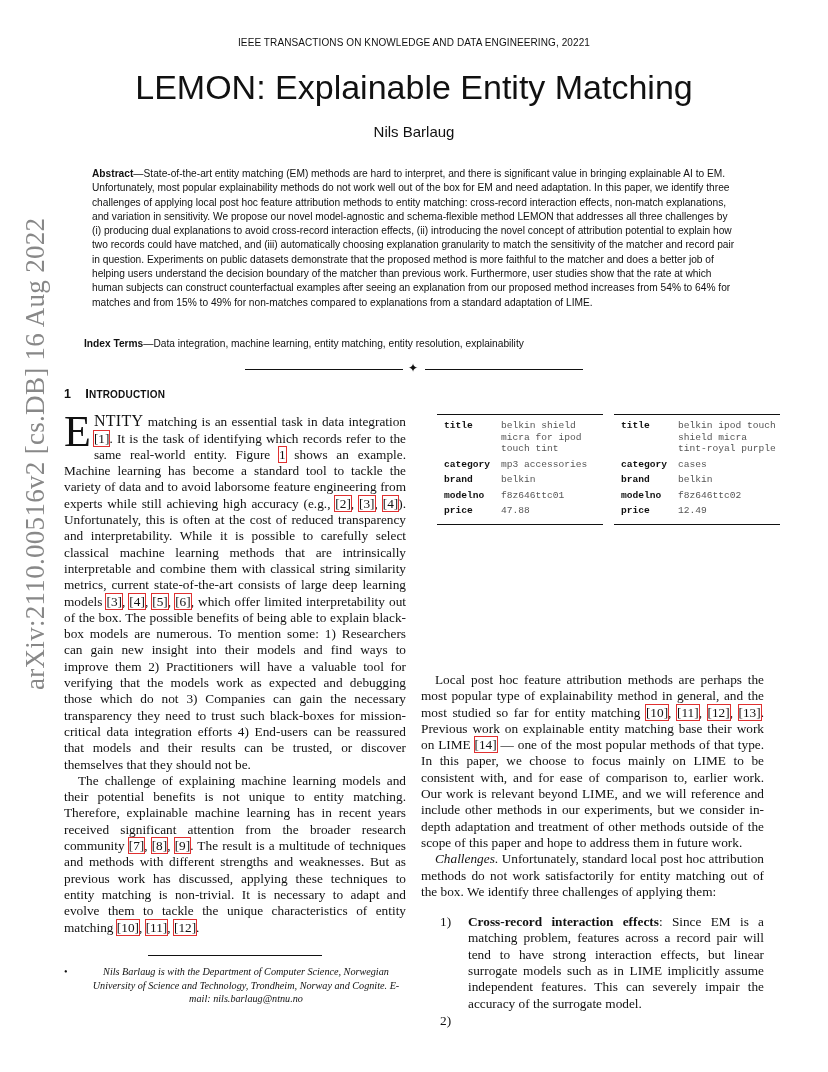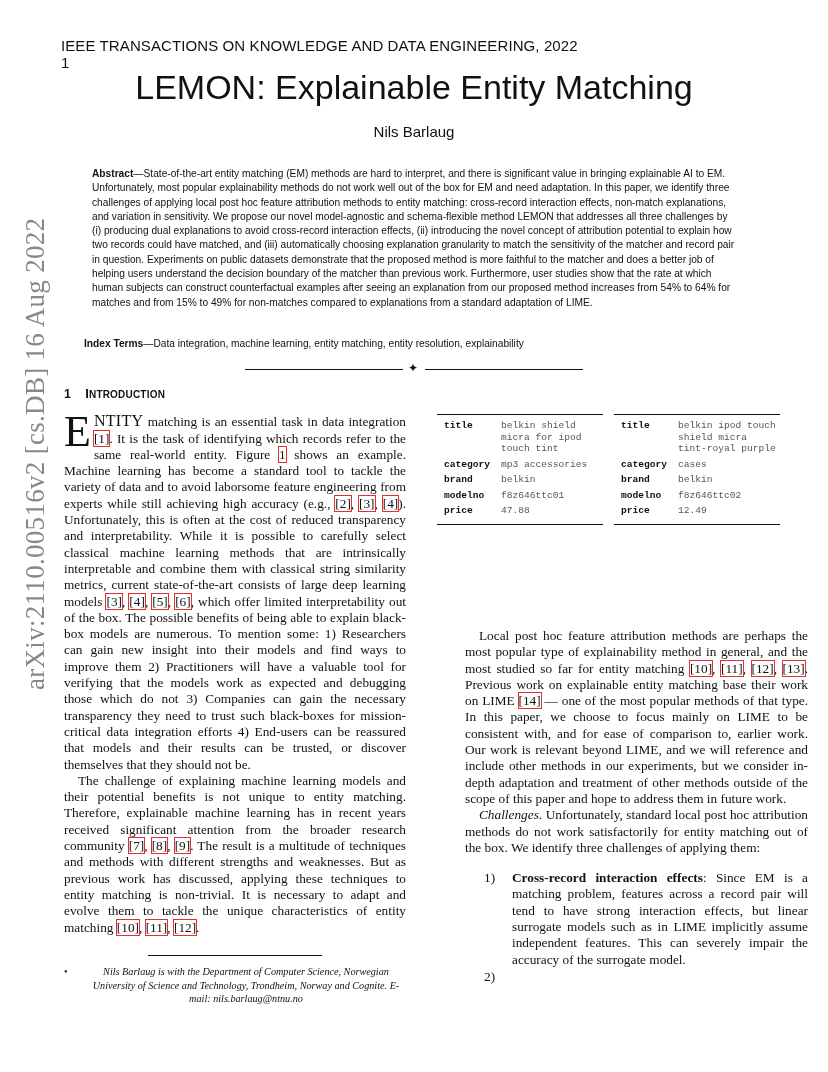--- a/index.html
+++ b/index.html
@@ -1,37 +1,37 @@
 <!DOCTYPE html>
 <html><head>
 <meta charset="utf-8">
 <style>
   html, body { margin: 0; padding: 0; background: #ffffff; }
   body { width: 828px; height: 1072px; position: relative; overflow: hidden; color: #111; }
 
-  .running-head { position: absolute; left: 61px; top: 37px; width: 706px; font-size: 15px; font-family: "Liberation Sans", sans-serif; letter-spacing: 0.1px; display:flex; justify-content: center; flex-direction: column; }
+  .running-head { position: absolute; left: 61px; top: 37px; width: 706px; font-size: 10px; font-family: "Liberation Sans", sans-serif; letter-spacing: 0.1px; display:flex; justify-content: center; }
 
   .title { position: absolute; left: 0; width: 828px; top: 68px; text-align: center; font-family: "Liberation Sans", sans-serif; font-size: 34px; color: #111; }
   .author { position: absolute; left: 0; width: 828px; top: 123px; text-align: center; font-family: "Liberation Sans", sans-serif; font-size: 15px; }
 
   .abstract { position: absolute; left: 92px; top: 167px; width: 647px; font-family: "Liberation Sans", sans-serif; font-size: 10.2px; line-height: 14.3px; text-align: left; }
   .abstract b { font-weight: bold; }
   .index-terms { position: absolute; left: 84px; top: 338px; width: 647px; font-family: "Liberation Sans", sans-serif; font-size: 10.2px; }
 
   .sep { position: absolute; top: 364px; left: 245px; width: 338px; height: 12px; }
   .sep .line { position: absolute; top: 5px; height: 1px; background: #111; width: 158px; }
   .sep .line.l { left: 0; }
   .sep .line.r { right: 0; }
   .sep .diamond { position: absolute; left: 163px; top: -2px; font-size: 12px; line-height: 12px; }
 
   .arxiv { position: absolute; left: 20px; top: 690px; transform-origin: 0 0; transform: rotate(-90deg); font-family: "Liberation Serif", serif; font-size: 27px; color: #888; white-space: nowrap; letter-spacing: 0.3px; }
 
   .col { position: absolute; font-family: "Liberation Serif", serif; font-size: 13.3px; line-height: 16.3px; text-align: justify; hyphens: auto; }
   .col.left { left: 64px; top: 386px; width: 342px; }
-  .col.right { left: 421px; top: 628px; width: 343px; margin-left: 44px; }
+  .col.right { left: 421px; top: 672px; width: 343px; }
 
   .sec-head { font-family: "Liberation Sans", sans-serif; font-weight: bold; font-size: 12.5px; margin-bottom: 10px; letter-spacing: 0.2px; }
   .sec-head .num { margin-right: 14px; }
   .sec-head .cap1 { font-size: 13px; }
   .sec-head .small { font-size: 10px; }
 
   p { margin: 0; }
   .indent { text-indent: 14px; }
   .dropcap { float: left; font-size: 44px; line-height: 34px; margin: 2px 3px 0 0; font-family: "Liberation Serif", serif; }
   .smallcaps { font-size: 16px; letter-spacing: 0.3px; }

